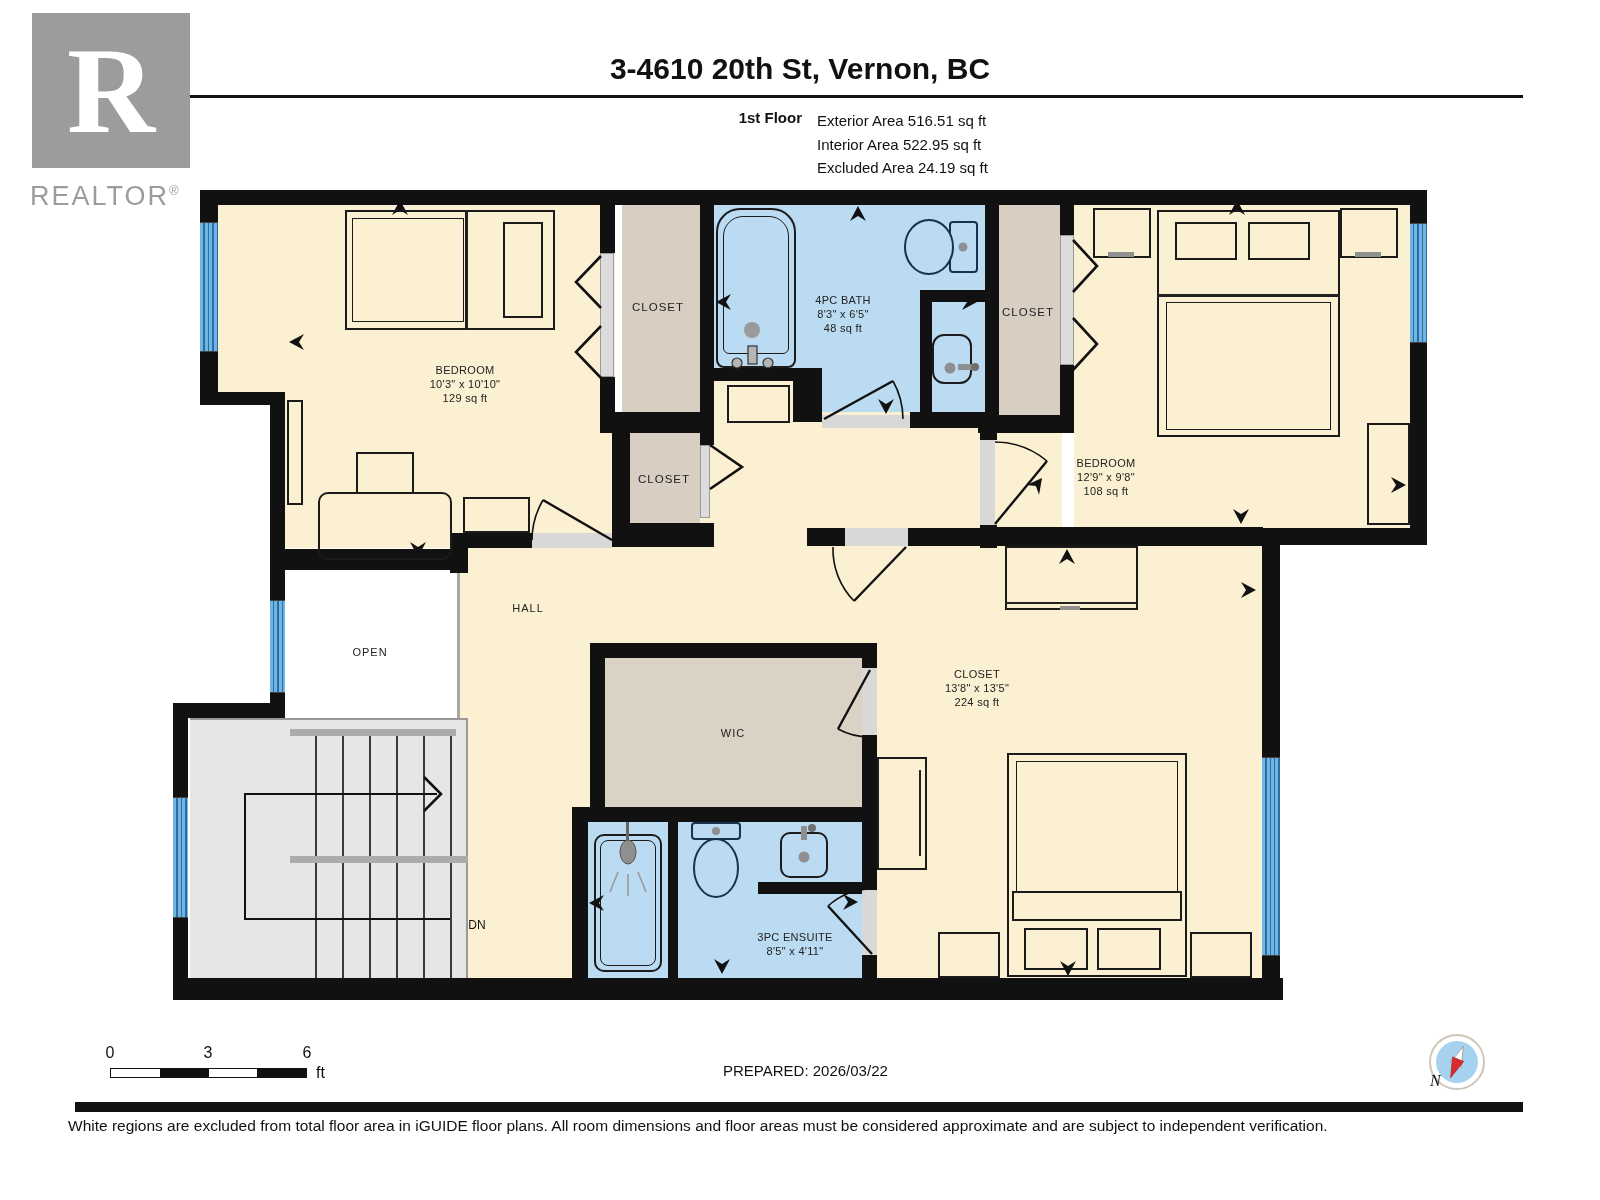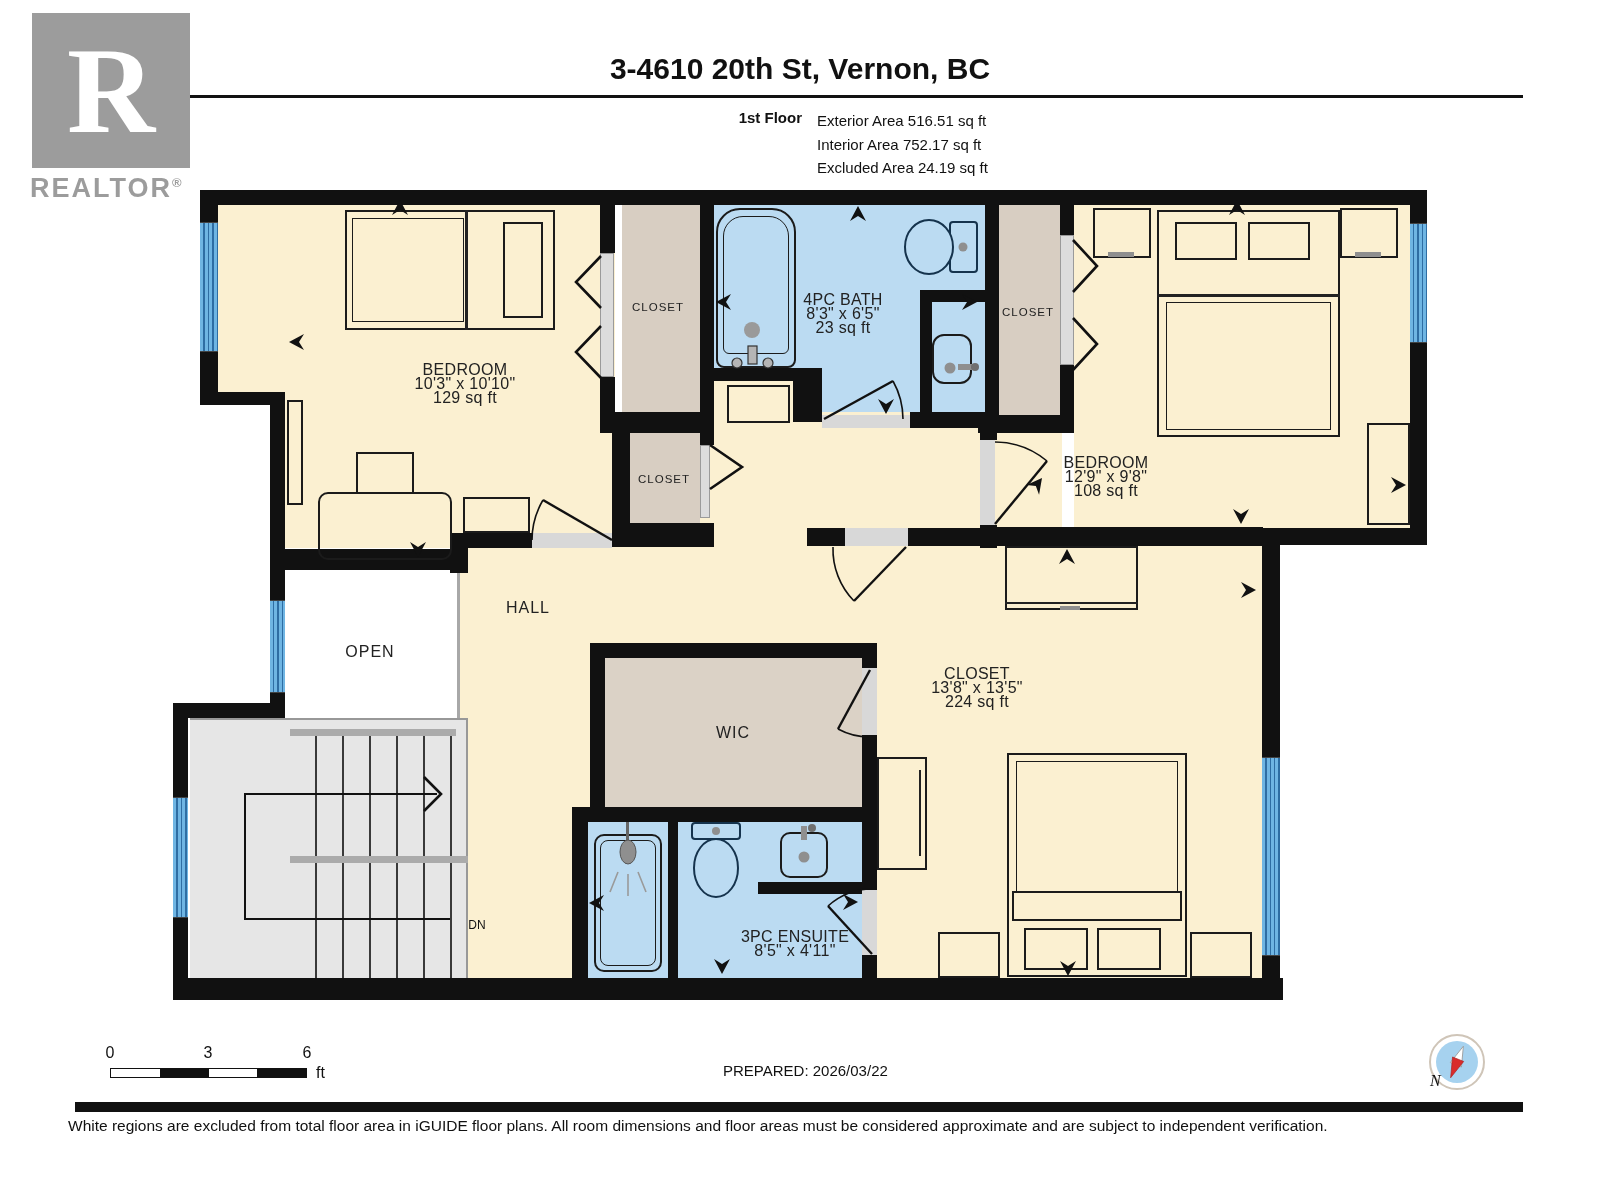--- a/index.html
+++ b/index.html
@@ -5,36 +5,36 @@
   html,body{margin:0;padding:0;background:#fff;width:1600px;height:1200px;
     font-family:"Liberation Sans",sans-serif;position:relative;overflow:hidden;color:#111;}
   .wall{position:absolute;background:#111;}
   .floor{position:absolute;}
   .thresh{position:absolute;background:#d8d8d8;}
   .track{position:absolute;background:#dcdcdc;border:1px solid #9a9a9a;box-sizing:border-box;}
   .winV{position:absolute;background:repeating-linear-gradient(90deg,#6FB5E3 0 3px,#2e6da3 3px 4.5px);border-top:1px solid #444;border-bottom:1px solid #444;box-sizing:border-box;}
   .f{position:absolute;border:2px solid #1b1b1b;box-sizing:border-box;background:transparent;}
   .f1{position:absolute;border:1.5px solid #1b1b1b;box-sizing:border-box;}
   .lbl{position:absolute;transform:translate(-50%,-50%);text-align:center;
-    font-size:16px;line-height:14px;color:#222;white-space:nowrap;letter-spacing:.3px;}
+    font-size:11px;line-height:14px;color:#222;white-space:nowrap;letter-spacing:.3px;}
   .closet-lbl{font-size:11.5px;letter-spacing:1px;}
   .stairs{position:absolute;background:#E6E6E6;border-top:2px solid #989898;border-right:2px solid #989898;box-sizing:border-box;}
   .treads{position:absolute;background-image:repeating-linear-gradient(90deg,transparent 0 25px,#3a3a3a 25px 27px);}
   .sill{position:absolute;background:#ababab;}
   .hdr-title{position:absolute;left:50%;transform:translateX(-50%);top:52px;
     font-size:30px;font-weight:bold;white-space:nowrap;}
   .hdr-line{position:absolute;background:#111;}
   .floor-lbl{position:absolute;left:660px;top:109px;width:142px;text-align:right;
     font-size:15px;font-weight:bold;}
   .areas{position:absolute;left:817px;top:109px;font-size:15px;line-height:23.5px;}
   .logo-box{position:absolute;left:32px;top:13px;width:158px;height:155px;background:#9C9C9C;
     display:flex;align-items:center;justify-content:center;}
   .logo-r{color:#fff;font-family:"Liberation Serif",serif;font-weight:bold;font-size:122px;line-height:1;}
-  .logo-text{position:absolute;left:30px;top:173px;font-size:27px;letter-spacing:2px;
-    color:#9C9C9C;font-weight:700;}
+  .logo-text{position:absolute;left:30px;top:181px;font-size:27px;letter-spacing:2px;
+    color:#9C9C9C;font-weight:400;}
   .logo-text sup{font-size:13px;}
   .scale-num{position:absolute;font-size:16px;color:#111;transform:translateX(-50%);}
   .scale-bar{position:absolute;left:110px;top:1068px;width:197px;height:10px;border:1.5px solid #111;
     box-sizing:border-box;display:flex;}
   .scale-bar span{flex:1;}
   .ft{position:absolute;left:316px;top:1064px;font-size:16px;}
   .prepared{position:absolute;left:723px;top:1062px;font-size:15px;}
   .compass-outer{position:absolute;left:1429px;top:1034px;width:56px;height:56px;border-radius:50%;
     background:#fff;border:2px solid #cfc5b8;box-sizing:border-box;display:flex;align-items:center;justify-content:center;}
   .compass-inner{width:42px;height:42px;border-radius:50%;background:#A6D2EF;display:flex;align-items:center;justify-content:center;}
@@ -47,21 +47,21 @@
   .handle{position:absolute;background:#8f8f8f;}
 </style>
 </head>
 <body>
 
 <div class="hdr-title">3-4610 20th St, Vernon, BC</div>
 <div class="hdr-line" style="left:75px;top:95px;width:1448px;height:3px;"></div>
 <div class="floor-lbl">1st Floor</div>
 <div class="areas">
   <div>Exterior Area 516.51 sq ft</div>
-  <div>Interior Area 752.17 sq ft</div>
+  <div>Interior Area 522.95 sq ft</div>
   <div>Excluded Area 24.19 sq ft</div>
 </div>
 
 <div class="logo-box">
   <span class="logo-r">R</span>
 </div>
 <div class="logo-text"><span>REALTOR</span><sup>®</sup></div>
 
 <div class="floor" style="left:215px;top:202px;width:400px;height:346px;background:#FBF0D1;"></div>
 <div class="floor" style="left:188px;top:405px;width:82px;height:173px;background:#fff;"></div>
@@ -288,21 +288,21 @@
 </svg>
 
 <div class="lbl" style="left:465px;top:384px;">
   <div>BEDROOM</div>
   <div>10'3" x 10'10"</div>
   <div>129 sq ft</div>
 </div>
 <div class="lbl" style="left:843px;top:314px;">
   <div>4PC BATH</div>
   <div>8'3" x 6'5"</div>
-  <div>23 sq ft</div>
+  <div>48 sq ft</div>
 </div>
 <div class="lbl" style="left:1106px;top:477px;">
   <div>BEDROOM</div>
   <div>12'9" x 9'8"</div>
   <div>108 sq ft</div>
 </div>
 <div class="lbl" style="left:977px;top:688px;">
   <div>CLOSET</div>
   <div>13'8" x 13'5"</div>
   <div>224 sq ft</div>

